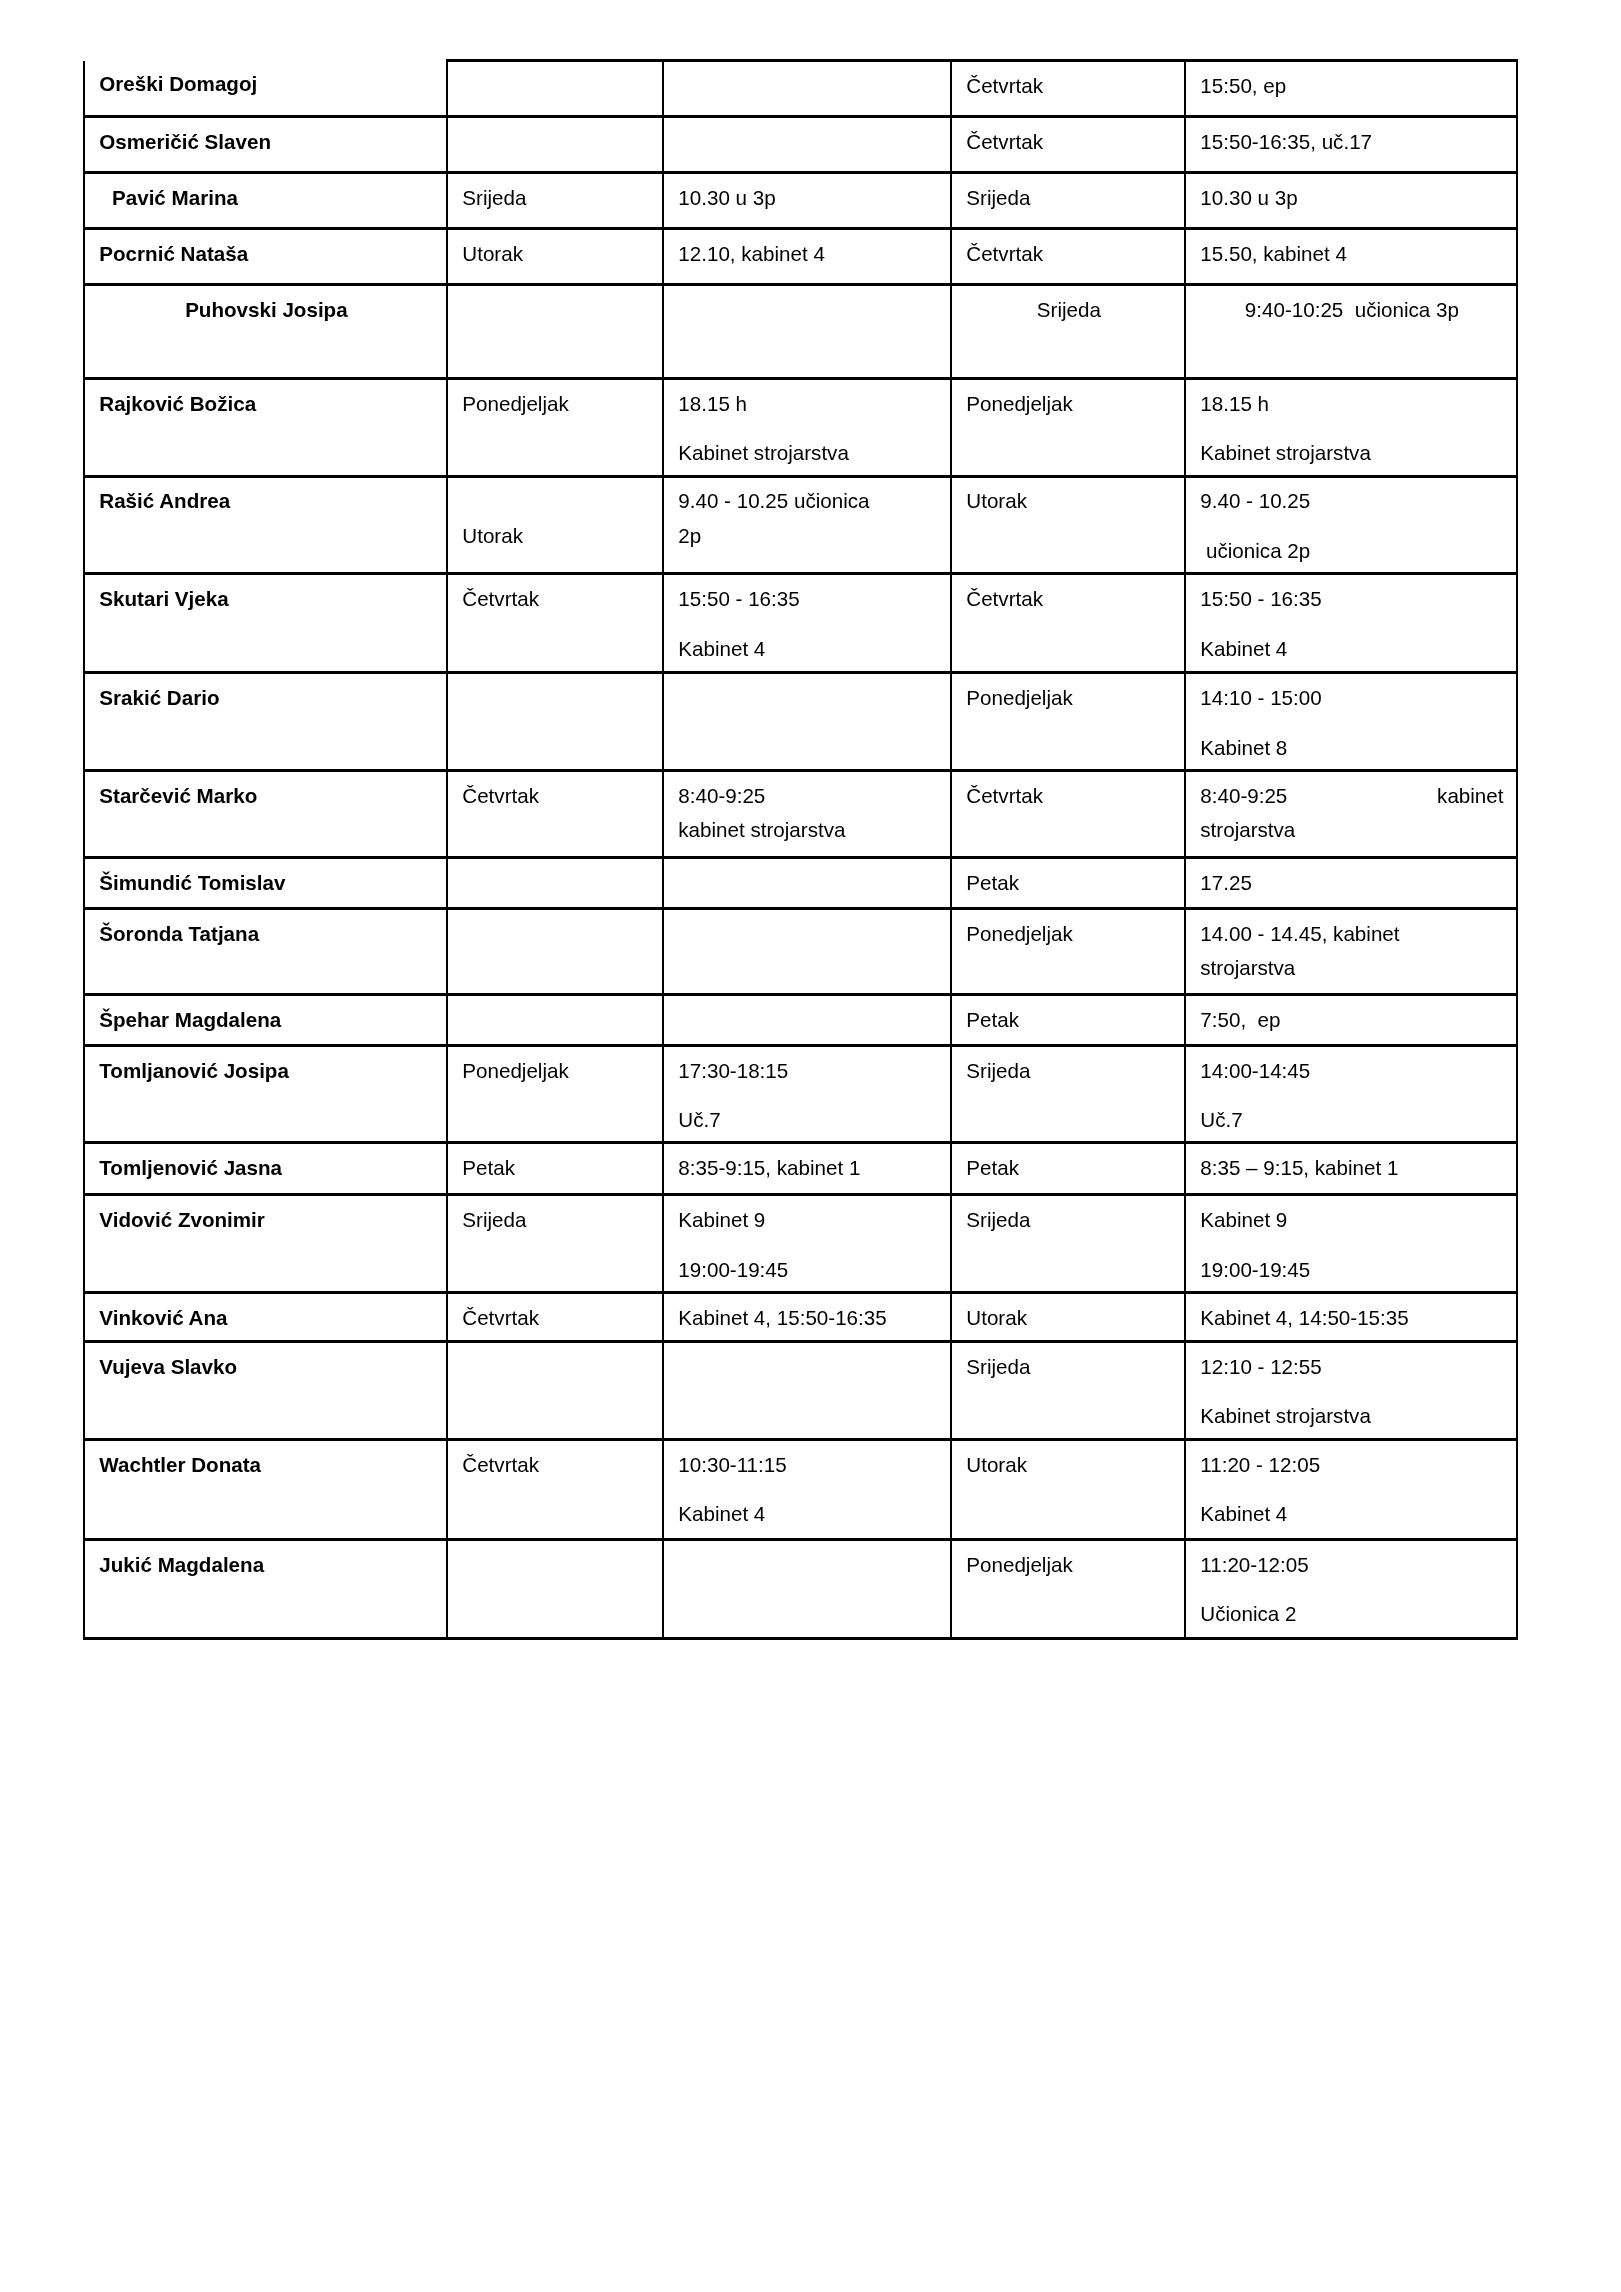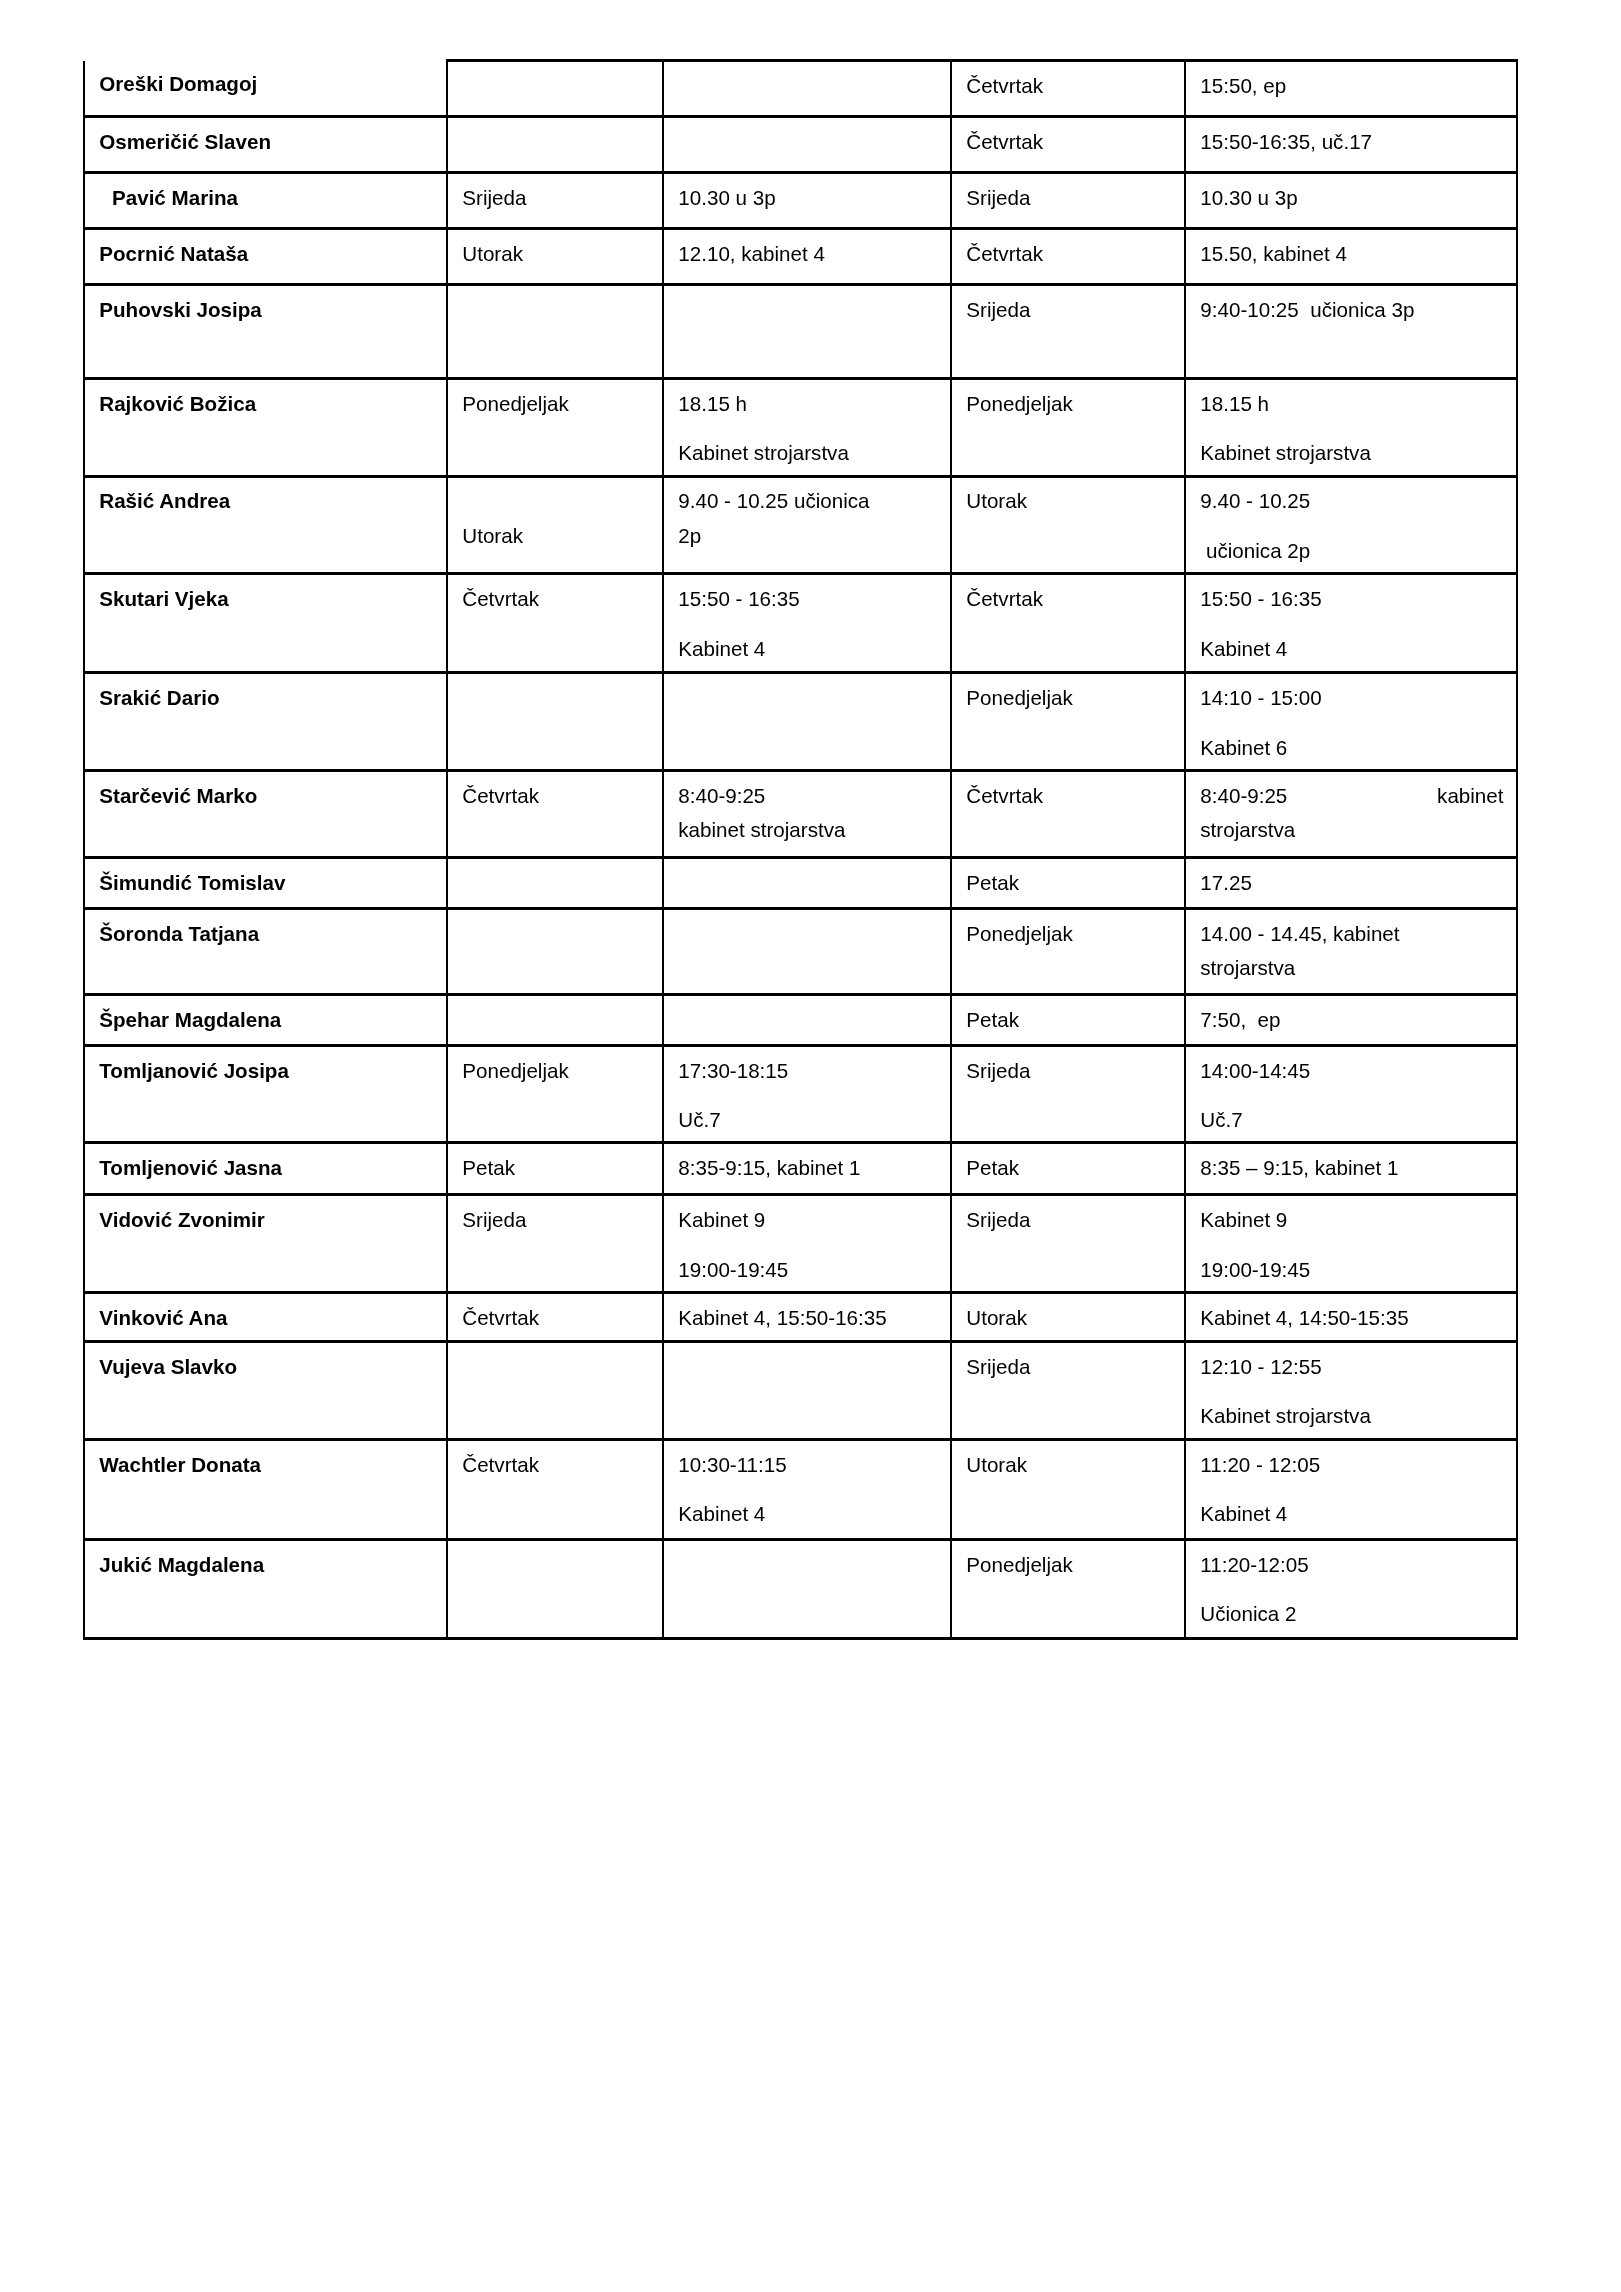--- a/index.html
+++ b/index.html
@@ -127,21 +127,21 @@
           <td>
             <div class="line">12.10, kabinet 4</div>
           </td>
           <td>
             <div class="line">Četvrtak</div>
           </td>
           <td>
             <div class="line">15.50, kabinet 4</div>
           </td>
         </tr>
-        <tr style="height: 94px;">
+        <tr style="height: 94px; text-align: center;">
           <td class="name">
             <div class="line">Puhovski Josipa</div>
           </td>
           <td></td>
           <td></td>
           <td>
             <div class="line">Srijeda</div>
           </td>
           <td>
             <div class="line">9:40-10:25  učionica 3p</div>
@@ -209,21 +209,21 @@
           <td class="name">
             <div class="line">Srakić Dario</div>
           </td>
           <td></td>
           <td></td>
           <td>
             <div class="line">Ponedjeljak</div>
           </td>
           <td>
             <div class="line">14:10 - 15:00</div>
-            <div class="line">Kabinet 6</div>
+            <div class="line">Kabinet 8</div>
           </td>
         </tr>
         <tr style="height: 87px;">
           <td class="name">
             <div class="line">Starčević Marko</div>
           </td>
           <td>
             <div class="line">Četvrtak</div>
           </td>
           <td class="tight">

